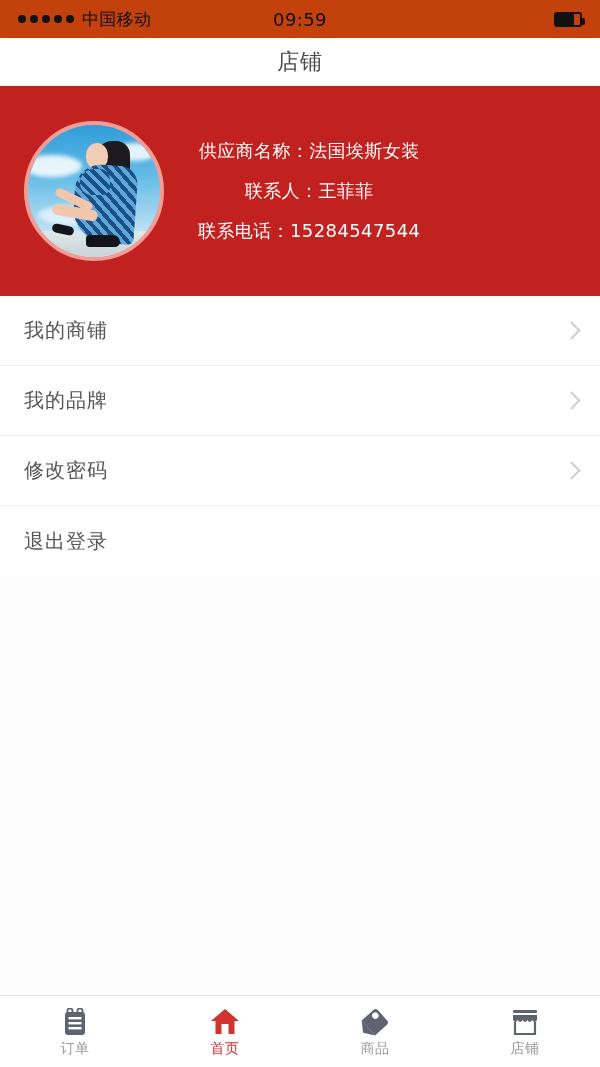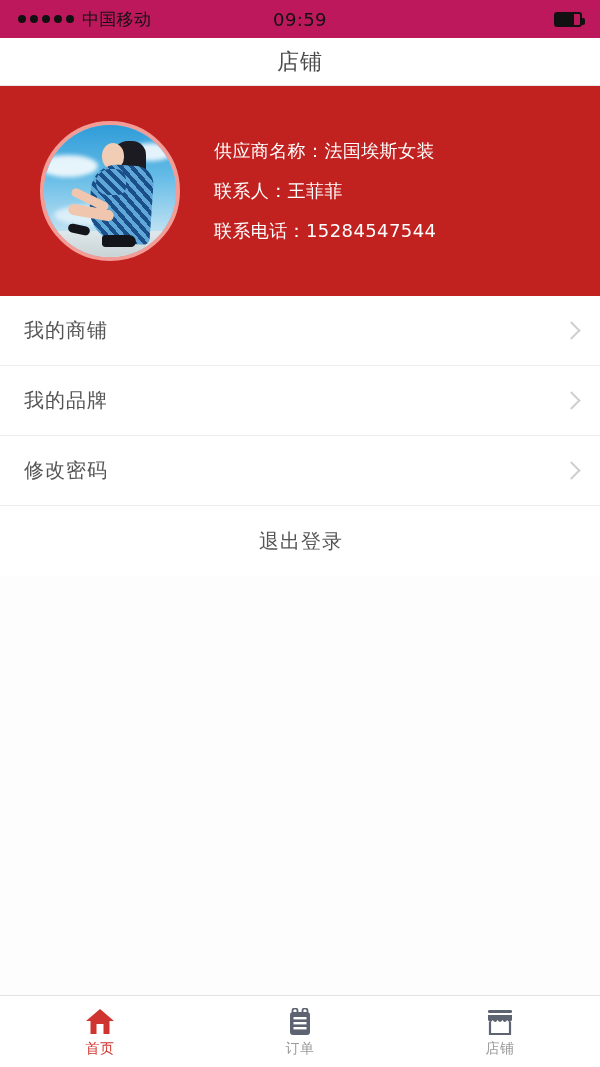--- a/index.html
+++ b/index.html
@@ -12,21 +12,21 @@
   .phone {
     position: relative;
     width: 600px; height: 1067px;
     background: #fdfdfd;
     display: flex; flex-direction: column;
   }
 
   
   .statusbar {
     height: 38px; flex: 0 0 38px;
-    background: #be185d;
+    background: #c2410c;
     display: flex; align-items: center;
     position: relative;
     padding: 0 18px;
   }
   .sb-left { display: flex; align-items: center; gap: 8px; }
   .dots { display: flex; gap: 4px; align-items: center; }
   .dots i { width: 8px; height: 8px; border-radius: 50%; background: #111; display: block; }
   .carrier { font-size: 17px; color: #111; letter-spacing: .3px; }
   .sb-time {
     position: absolute; left: 0; right: 0; top: 0; bottom: 0;
@@ -53,21 +53,22 @@
     display: flex; align-items: center; justify-content: center;
     border-bottom: 1px solid #e9e9e9;
   }
   .nav-title { font-size: 22px; color: #4a4a4a; letter-spacing: 1px; }
 
   
   .profile {
     flex: 0 0 210px; height: 210px;
     background: #c1211f;
     display: flex; align-items: center;
-    padding: 0 0 0 40px;
+    padding: 0 0 0 24px;
+    text-align: center;
   }
   .avatar {
     width: 140px; height: 140px; flex: 0 0 140px;
     border-radius: 50%;
     border: 4px solid #f39b95;
     overflow: hidden;
     position: relative;
     background: #7fc6ec;
   }
   .avatar .sky {
@@ -134,21 +135,21 @@
 
   
   .menu { background: #ffffff; }
   .menu-row {
     height: 70px;
     display: flex; align-items: center;
     padding: 0 22px 0 24px;
     border-bottom: 1px solid #ededed;
     background: #ffffff;
   }
-  .menu-row:last-child { border-bottom: none; justify-content: center; }
+  .menu-row:last-child { border-bottom: none; }
   .menu-label { font-size: 20px; color: #555555; letter-spacing: 1px; }
   .chev {
     margin-left: auto; width: 13px; height: 13px;
     border-top: 2px solid #cfcfcf; border-right: 2px solid #cfcfcf;
     transform: rotate(45deg);
   }
 
   .filler { flex: 1 1 auto; background: #fdfdfd; }
 
   
@@ -241,43 +242,55 @@
     <div class="menu-row">
       <span class="menu-label">退出登录</span>
     </div>
 
   </div>
 
   <div class="filler"></div>
 
   <div class="tabbar">
 
-    <div class="tab active">
-      <span class="ticon">
-        <svg width="30" height="28" viewBox="0 0 30 28">
-          <path d="M15 1 L29 13 L24.5 13 L24.5 26 L18.5 26 L18.5 16 L11.5 16 L11.5 26 L5.5 26 L5.5 13 L1 13 Z" fill="#d0342f"></path>
-        </svg>
-      </span>
-      <span class="tlabel">首页</span>
-    </div>
-
     <div class="tab">
       <span class="ticon">
         <svg width="26" height="28" viewBox="0 0 26 28">
           <circle cx="8" cy="3" r="2.6" fill="none" stroke="#5e6372" stroke-width="1.8"></circle>
           <circle cx="18" cy="3" r="2.6" fill="none" stroke="#5e6372" stroke-width="1.8"></circle>
           <rect x="3" y="4" width="20" height="23" rx="3" fill="#5e6372"></rect>
           <rect x="6.5" y="9" width="13" height="2.4" fill="#ffffff"></rect>
           <rect x="6.5" y="14" width="13" height="2.4" fill="#ffffff"></rect>
           <rect x="6.5" y="19" width="13" height="2.4" fill="#ffffff"></rect>
         </svg>
       </span>
       <span class="tlabel">订单</span>
     </div>
 
+    <div class="tab active">
+      <span class="ticon">
+        <svg width="30" height="28" viewBox="0 0 30 28">
+          <path d="M15 1 L29 13 L24.5 13 L24.5 26 L18.5 26 L18.5 16 L11.5 16 L11.5 26 L5.5 26 L5.5 13 L1 13 Z" fill="#d0342f"></path>
+        </svg>
+      </span>
+      <span class="tlabel">首页</span>
+    </div>
+
+    <div class="tab">
+      <span class="ticon">
+        <svg width="30" height="28" viewBox="0 0 30 28">
+          <g transform="rotate(-42 15 14)">
+            <path d="M6 4 H22 A3 3 0 0 1 25 7 V21 A3 3 0 0 1 22 24 H6 Z" fill="#5e6372"></path>
+            <path d="M6 4 L-1 14 L6 24 Z" fill="#5e6372"></path>
+            <circle cx="19.5" cy="9.5" r="3.2" fill="#ffffff"></circle>
+          </g>
+        </svg>
+      </span>
+      <span class="tlabel">商品</span>
+    </div>
 
 
     <div class="tab">
       <span class="ticon">
         <svg width="30" height="28" viewBox="0 0 30 28">
           <rect x="3" y="2" width="24" height="3" rx="1.2" fill="#5e6372"></rect>
           <path d="M3 7 H27 V12 Q24.6 16 22.2 12 Q19.8 16 17.4 12 Q15 16 12.6 12 Q10.2 16 7.8 12 Q5.4 16 3 12 Z" fill="#5e6372"></path>
           <path d="M5 14 V26 H25 V14" fill="none" stroke="#5e6372" stroke-width="2.2"></path>
         </svg>
       </span>

